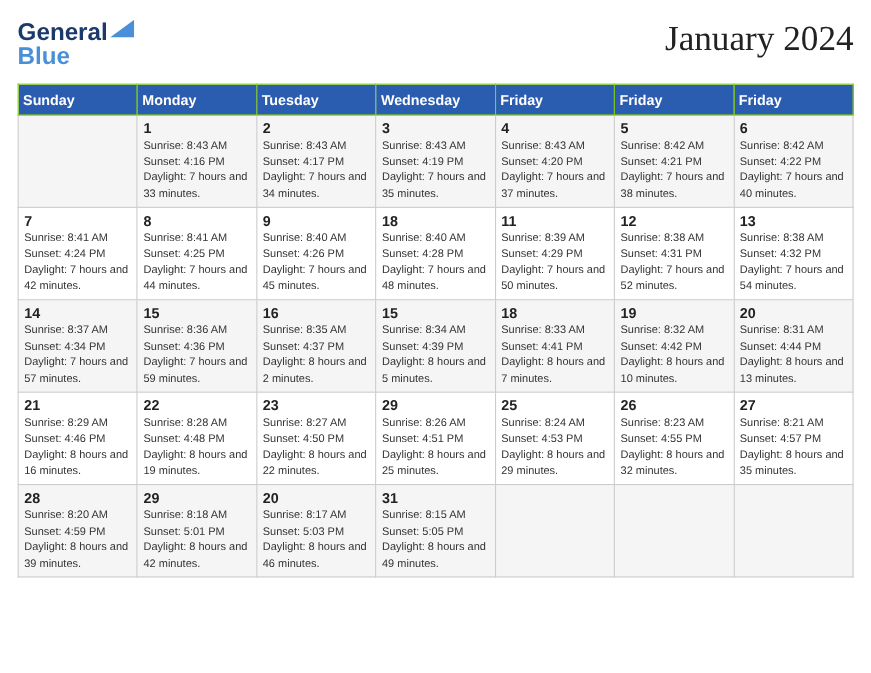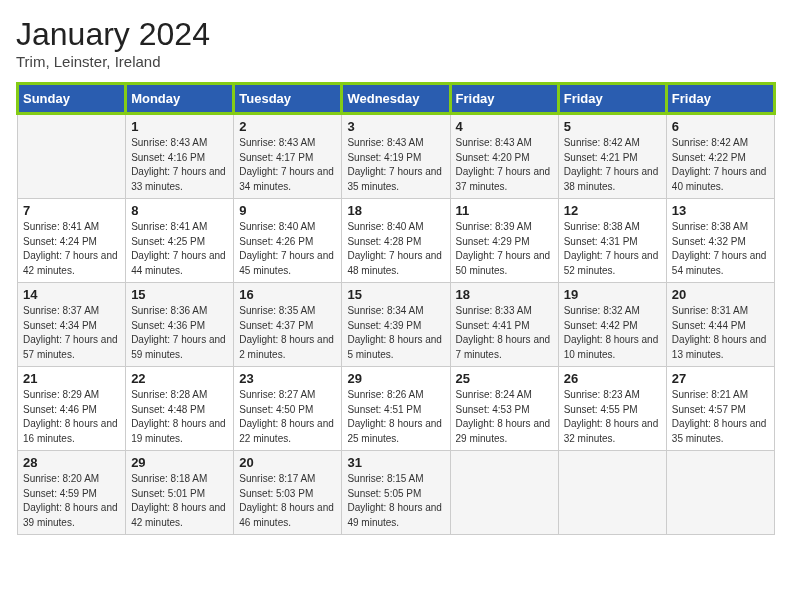--- a/index.html
+++ b/index.html
@@ -15,21 +15,22 @@
       justify-content: space-between;
       align-items: flex-start;
       margin-bottom: 12px;
     }
     .logo {
       display: flex;
       flex-direction: column;
       align-items: flex-start;
     }
     .title-section {
-      text-align: left;
+      text-align: center;
+      font-family: Liberation Serif, serif;
     }
     .month-title {
       font-size: 32px;
       font-weight: normal;
       color: #222;
     }
     .location-title {
       font-size: 15px;
       color: #444;
     }
@@ -38,21 +39,21 @@
       border-collapse: collapse;
       font-size: 11px;
     }
     thead tr th {
       background-color: #2a5db0;
       color: #fff;
       padding: 6px 4px;
       font-size: 13px;
       font-weight: bold;
       text-align: left;
-      border: 3px solid #84cc16;
+      border: 1px solid #84cc16;
     }
     tbody tr td {
       border: 1px solid #ccc;
       padding: 4px 5px;
       vertical-align: top;
       width: calc(100% / 7);
       min-height: 70px;
     }
     tbody tr:nth-child(odd) td {
       background-color: #f5f5f5;
@@ -70,23 +71,31 @@
     .day-info {
       font-size: 10px;
       color: #333;
       line-height: 1.45;
     }
   </style>
 </head>
 <body>
 
 <div class="header-section">
+  <div class="logo">
+    <div style="display:flex; align-items:center; gap:2px;">
+      <span style="font-size:22px; font-weight:bold; color:#1a3a6b;">General</span>
+      <svg width="22" height="16" viewBox="0 0 22 16" style="margin-top:-6px;">
+        <polygon points="0,16 22,0 22,16" fill="#4a90d9"></polygon>
+      </svg>
+    </div>
+    <span style="font-size:22px; font-weight:bold; color:#4a90d9; margin-top:-4px;">Blue</span>
+  </div>
   <div class="title-section">
     <div class="month-title">January 2024</div>
-    <div class="location-title">Trim, Leinster, Ireland</div>
   </div>
 </div>
 
 <table>
   <thead>
     <tr>
     <th>Sunday</th>
         <th>Monday</th>
         <th>Tuesday</th>
         <th>Wednesday</th>

